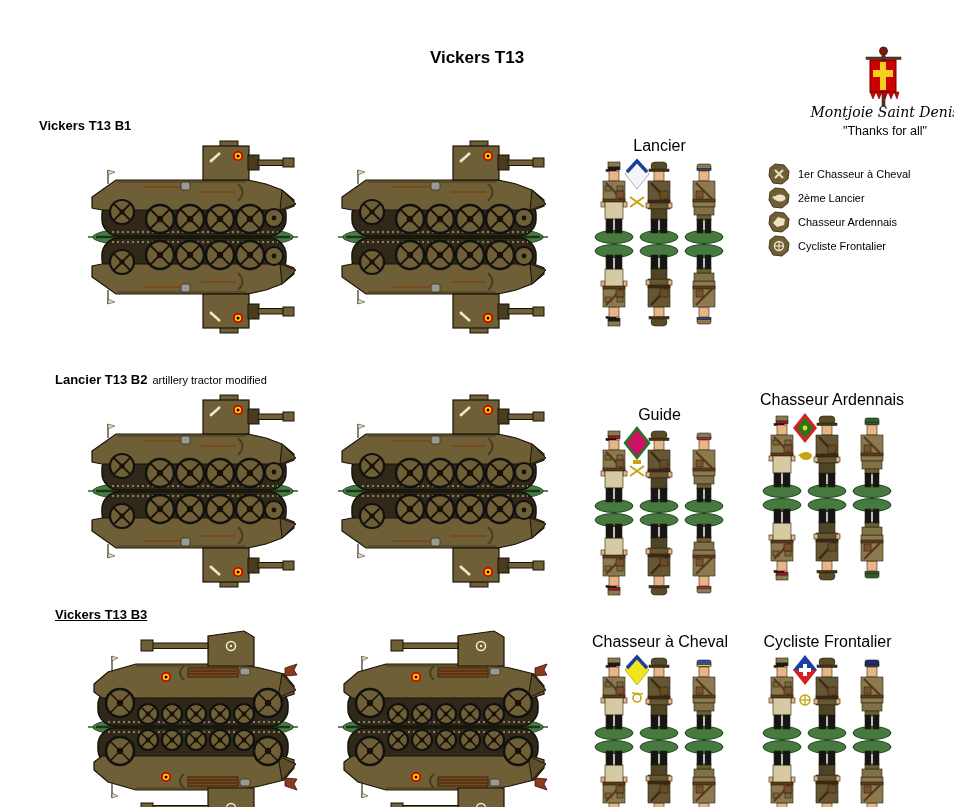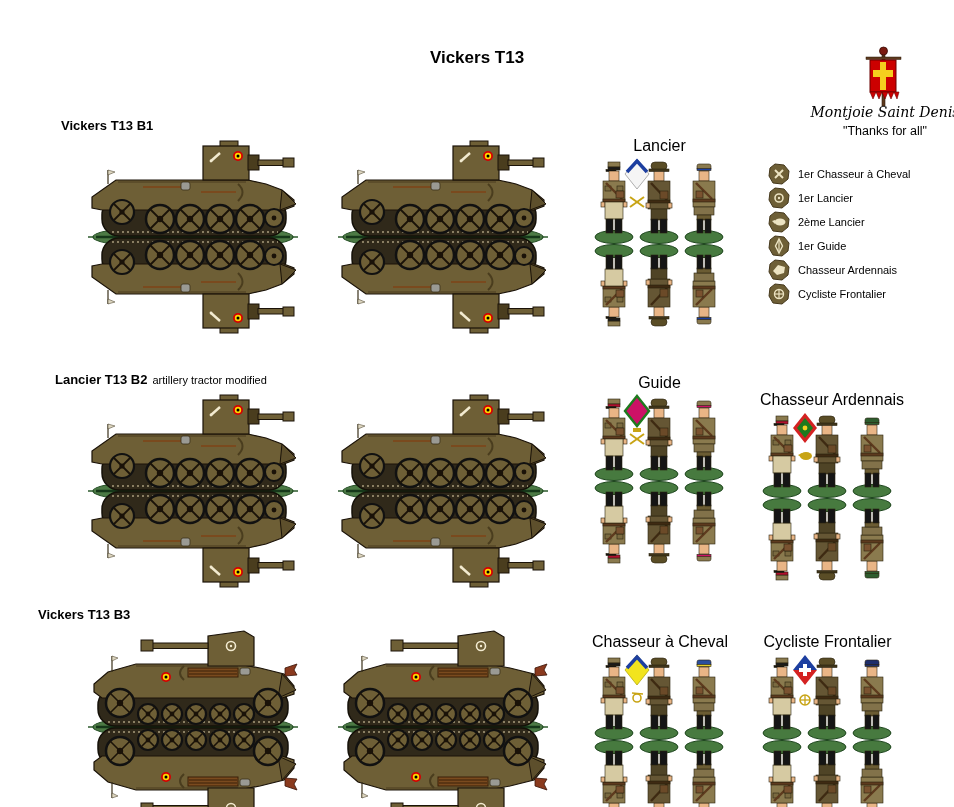--- a/index.html
+++ b/index.html
@@ -239,60 +239,44 @@
         <g stroke="#ece3c2" stroke-width="2">
             <line x1="7" y1="7" x2="15" y2="15"></line>
             <line x1="15" y1="7" x2="7" y2="15"></line>
           </g>
       </svg>
       <span class="legend-label">1er Chasseur à Cheval</span>
     </div>
     <div class="legend-item">
       <svg width="22" height="22" viewBox="0 0 22 22">
         <polygon points="7,1 16,2 21,8 20,16 14,21 5,20 1,13 2,5" fill="#6e5f36" stroke="#45381c"></polygon>
-        <circle cx="11" cy="11" r="4" fill="none" stroke="#ece3c2" stroke-width="1.6"></circle>
-        <circle cx="11" cy="11" r="1.2" fill="#ece3c2"></circle>
-      </svg>
-      <span class="legend-label">1er Lancier</span>
-    </div>
-    <div class="legend-item">
-      <svg width="22" height="22" viewBox="0 0 22 22">
-        <polygon points="7,1 16,2 21,8 20,16 14,21 5,20 1,13 2,5" fill="#6e5f36" stroke="#45381c"></polygon>
         <ellipse cx="12" cy="11" rx="5.5" ry="3.5" fill="#ece3c2"></ellipse>
         <polygon points="4,10 7,9 7,13" fill="#ece3c2"></polygon>
       </svg>
       <span class="legend-label">2ème Lancier</span>
-    </div>
-    <div class="legend-item">
-      <svg width="22" height="22" viewBox="0 0 22 22">
-        <polygon points="7,1 16,2 21,8 20,16 14,21 5,20 1,13 2,5" fill="#6e5f36" stroke="#45381c"></polygon>
-        <path d="M11,4 L14.5,11 L11,18 L7.5,11 Z" fill="none" stroke="#ece3c2" stroke-width="1.4"></path>
-        <line x1="11" y1="6" x2="11" y2="16" stroke="#ece3c2" stroke-width="1.2"></line>
-      </svg>
-      <span class="legend-label">1er Guide</span>
     </div>
     <div class="legend-item">
       <svg width="22" height="22" viewBox="0 0 22 22">
         <polygon points="7,1 16,2 21,8 20,16 14,21 5,20 1,13 2,5" fill="#6e5f36" stroke="#45381c"></polygon>
         <polygon points="5,12 10,6 17,8 16,14 9,16" fill="#ece3c2"></polygon>
       </svg>
       <span class="legend-label">Chasseur Ardennais</span>
     </div>
     <div class="legend-item">
       <svg width="22" height="22" viewBox="0 0 22 22">
         <polygon points="7,1 16,2 21,8 20,16 14,21 5,20 1,13 2,5" fill="#6e5f36" stroke="#45381c"></polygon>
         <circle cx="11" cy="11" r="4.5" fill="none" stroke="#ece3c2" stroke-width="1.4"></circle>
         <line x1="6.5" y1="11" x2="15.5" y2="11" stroke="#ece3c2" stroke-width="1.2"></line>
         <line x1="11" y1="6.5" x2="11" y2="15.5" stroke="#ece3c2" stroke-width="1.2"></line>
       </svg>
       <span class="legend-label">Cycliste Frontalier</span>
     </div>
   </div>
 
-  <div class="abs sec-label" style="left:61px;top:78px;">
+  <div class="abs sec-label" style="left:39px;top:78px;">
     <span>Vickers T13 B1</span><span class="sec-sub"></span>
   </div>
   <div class="abs tank-wrap" style="left:88px;top:100px;">
     <svg width="210" height="194" viewBox="0 0 210 194">
       <line x1="0" y1="97" x2="210" y2="97" stroke="#2d5a2d" stroke-width="1.4"></line>
       <ellipse cx="105" cy="97" rx="100" ry="12" fill="#4c7a45" stroke="#1f4a1f" stroke-width="1.2"></ellipse>
       <line x1="8" y1="97" x2="202" y2="97" stroke="#16381a" stroke-width="2.6"></line>
       <use href="#tankA"></use>
       <g transform="translate(0,194) scale(1,-1)">
           <use href="#tankA"></use>
@@ -346,21 +330,21 @@
       <line x1="0" y1="97" x2="210" y2="97" stroke="#2d5a2d" stroke-width="1.4"></line>
       <ellipse cx="105" cy="97" rx="100" ry="12" fill="#4c7a45" stroke="#1f4a1f" stroke-width="1.2"></ellipse>
       <line x1="8" y1="97" x2="202" y2="97" stroke="#16381a" stroke-width="2.6"></line>
       <use href="#tankA"></use>
       <g transform="translate(0,194) scale(1,-1)">
           <use href="#tankA"></use>
         </g>
     </svg>
   </div>
 
-  <div class="abs" style="left:592px;top:334px;--hat:#8a7a4e;--hat2:#cc1166;--capband:#b01030;">
+  <div class="abs" style="left:592px;top:366px;--hat:#8a7a4e;--hat2:#cc1166;--capband:#b01030;">
     <div class="group-label">Guide</div>
     <svg class="trio-wrap" width="135" height="178" viewBox="0 0 135 178">
       <use href="#trioG"></use>
       <g transform="translate(0,178) scale(1,-1)">
           <use href="#trioG"></use>
         </g>
       <polygon points="45,4 57,19 45,34 33,19" fill="#cc1166" stroke="#1e7a1e" stroke-width="2.4"></polygon>
       <g>
         <rect x="41" y="36" width="8" height="4" fill="#c8a415"></rect>
         <g stroke="#c8a415" stroke-width="2">
@@ -383,21 +367,21 @@
         <polygon points="45,9 53,19 45,29 37,19" fill="#1e7a1e"></polygon>
         <circle cx="45" cy="19" r="2.4" fill="#f5d020"></circle>
       </g>
       <g>
         <ellipse cx="46" cy="47" rx="6" ry="4" fill="#c8a415"></ellipse>
         <polygon points="38,46 42,44 42,49" fill="#c8a415"></polygon>
       </g>
     </svg>
   </div>
 
-  <div class="abs sec-label" style="left:38px;top:567px;">
+  <div class="abs sec-label" style="left:55px;top:567px;text-decoration:underline;">
     <span>Vickers T13 B3</span><span class="sec-sub"></span>
   </div>
   <div class="abs tank-wrap" style="left:88px;top:590px;">
     <svg width="210" height="194" viewBox="0 0 210 194">
       <line x1="0" y1="97" x2="210" y2="97" stroke="#2d5a2d" stroke-width="1.4"></line>
       <ellipse cx="105" cy="97" rx="100" ry="12" fill="#4c7a45" stroke="#1f4a1f" stroke-width="1.2"></ellipse>
       <line x1="8" y1="97" x2="202" y2="97" stroke="#16381a" stroke-width="2.6"></line>
       <use href="#tankB"></use>
       <g transform="translate(0,194) scale(1,-1)">
           <use href="#tankB"></use>

